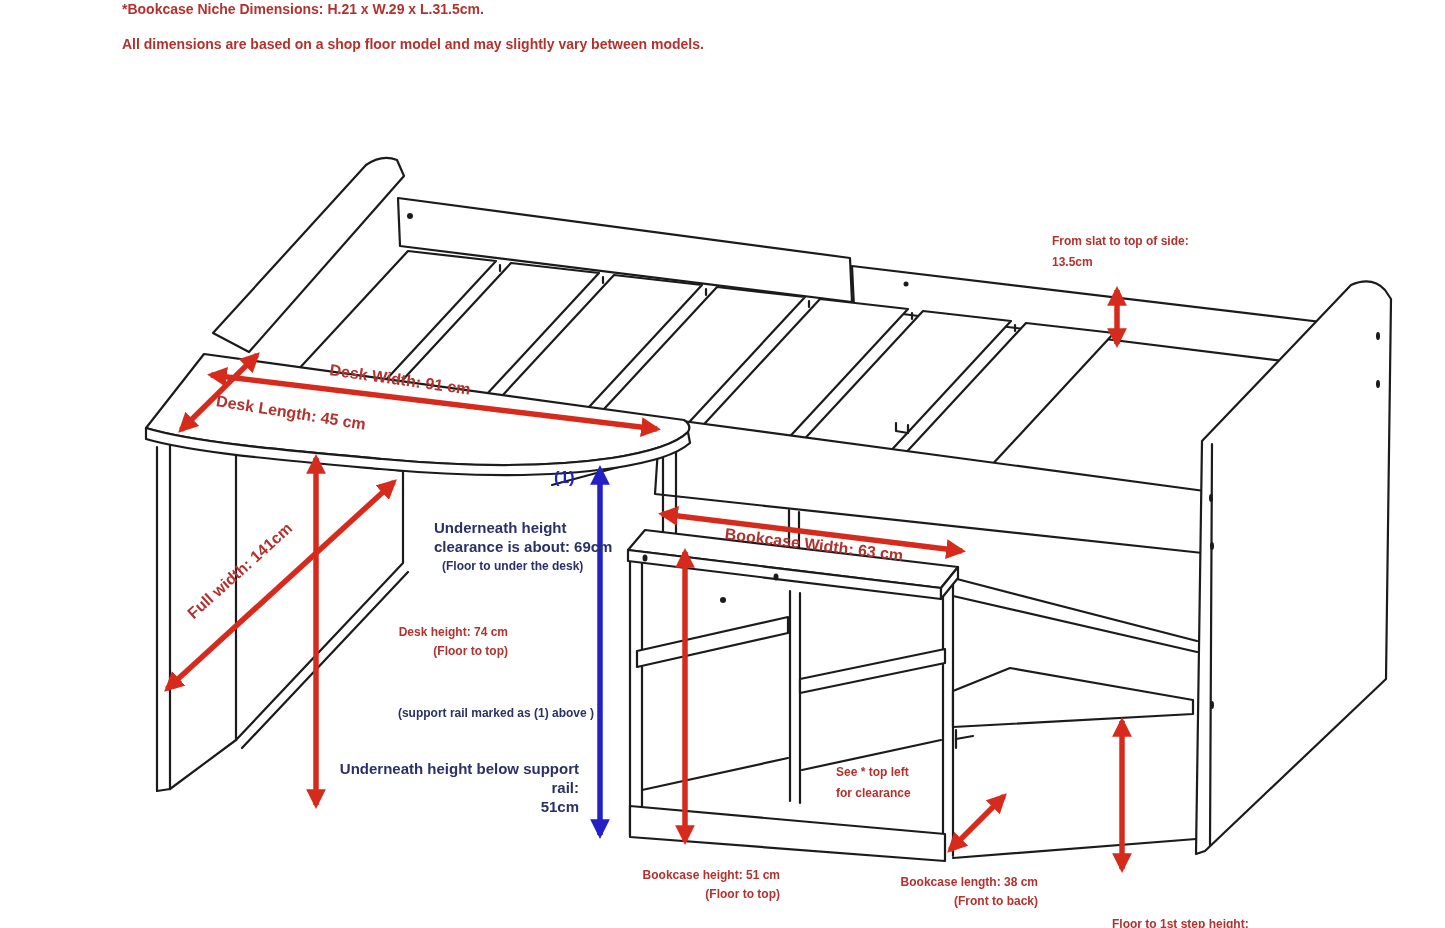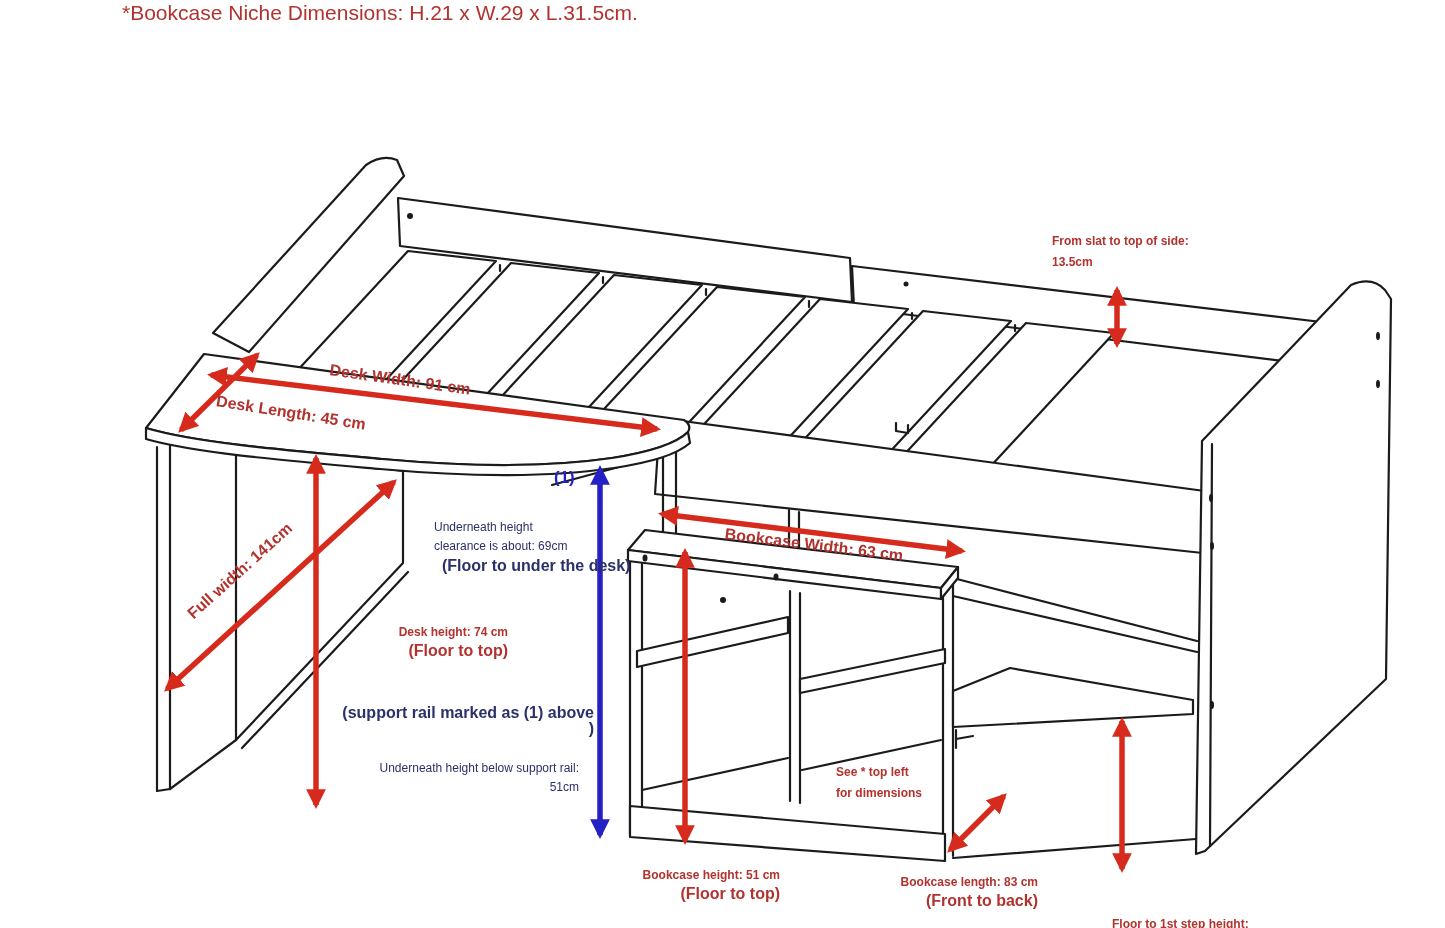--- a/index.html
+++ b/index.html
@@ -10,25 +10,25 @@
   .stage{
     position:relative;width:1445px;height:928px;background:var(--bg);
     font-family:"Liberation Sans", sans-serif;overflow:hidden;margin:0 auto;
   }
   .diagram{position:absolute;left:0;top:0;width:1445px;height:928px;}
   .lbl{position:absolute;white-space:nowrap;}
   .red{color:var(--red-text);}
   .navy{color:var(--navy-text);}
   .blue{color:var(--blue-arrow);}
   .main{font-size:12px;font-weight:bold;line-height:21px;}
-  .navy .ln{font-size:12px;font-weight:normal;line-height:19px;}
-  .sub{font-size:16px;font-weight:bold;line-height:16px;}
+  .navy .ln{font-size:15px;font-weight:bold;line-height:19px;}
+  .sub{font-size:12px;font-weight:bold;line-height:16px;}
   .rot{font-size:16px;font-weight:bold;text-align:center;}
   .ctr{text-align:right;white-space:normal;}
-  .note{font-size:21px;font-weight:normal;}
+  .note{font-size:14px;font-weight:bold;}
   .marker1{font-size:17px;font-weight:bold;}
   svg .wh{fill:#fff;stroke:var(--line);stroke-width:2.2;stroke-linejoin:round;}
   svg .ln2{fill:none;stroke:var(--line);stroke-width:2.2;stroke-linecap:round;stroke-linejoin:round;}
   svg .dot{fill:var(--line);stroke:none;}
   svg .arrow-red{stroke:var(--red-arrow);stroke-width:5.5;fill:none;}
   svg .arrow-blue{stroke:var(--blue-arrow);stroke-width:5.5;fill:none;}
 </style>
 </head>
 <body>
 
@@ -143,20 +143,21 @@
       <line class="arrow-red" x1="316" y1="458" x2="316" y2="805" marker-start="url(#ra)" marker-end="url(#ra)"></line>
       <line class="arrow-red" x1="662" y1="514" x2="962" y2="551" marker-start="url(#ra)" marker-end="url(#ra)"></line>
       <line class="arrow-red" x1="685" y1="552" x2="685" y2="841" marker-start="url(#ra)" marker-end="url(#ra)"></line>
       <line class="arrow-red" x1="1004" y1="796" x2="950" y2="850" marker-start="url(#ra)" marker-end="url(#ra)"></line>
       <line class="arrow-red" x1="1122" y1="721" x2="1122" y2="869" marker-start="url(#ra)" marker-end="url(#ra)"></line>
       <line class="arrow-blue" x1="600" y1="469" x2="600" y2="835" marker-start="url(#ba)" marker-end="url(#ba)"></line>
     </g>
   </svg>
 
   <div class="lbl red note" style="left:122px;top:1px;">*Bookcase Niche Dimensions: H.21 x W.29 x L.31.5cm.</div>
+  <div class="lbl red note" style="left:122px;top:36px;">All dimensions are based on a shop floor model and may slightly vary between models.</div>
 
   <div class="lbl red main" style="left:1052px;top:231px;line-height:21px;">
     <div>From slat to top of side:</div>
     <div>13.5cm</div>
   </div>
 
   <div class="lbl red rot" style="left:290px;top:371px;width:220px;transform:rotate(8deg);">Desk Width: 91 cm</div>
   <div class="lbl red rot" style="left:196px;top:404px;width:190px;transform:rotate(9deg);">Desk Length: 45 cm</div>
   <div class="lbl red rot" style="left:140px;top:562px;width:200px;transform:rotate(-42deg);">Full width: 141cm</div>
 
@@ -179,30 +180,30 @@
     <div class="sub">(support rail marked as (1) above )</div>
   </div>
 
   <div class="lbl navy ctr" style="left:327px;top:759px;width:252px;">
     <div class="ln">Underneath height below support rail:</div>
     <div class="ln">51cm</div>
   </div>
 
   <div class="lbl red main" style="left:836px;top:762px;line-height:21px;">
     <div>See * top left</div>
-    <div>for dimensions</div>
+    <div>for clearance</div>
   </div>
 
   <div class="lbl red ctr" style="left:608px;top:865px;width:172px;">
     <div class="main">Bookcase height: 51 cm</div>
     <div class="sub">(Floor to top)</div>
   </div>
 
   <div class="lbl red ctr" style="left:868px;top:872px;width:170px;">
-    <div class="main">Bookcase length: 83 cm</div>
+    <div class="main">Bookcase length: 38 cm</div>
     <div class="sub">(Front to back)</div>
   </div>
 
   <div class="lbl red main" style="left:1112px;top:914px;line-height:21px;">
     <div>Floor to 1st step height:</div>
     <div>25 cm</div>
   </div>
 
 </div>
 

